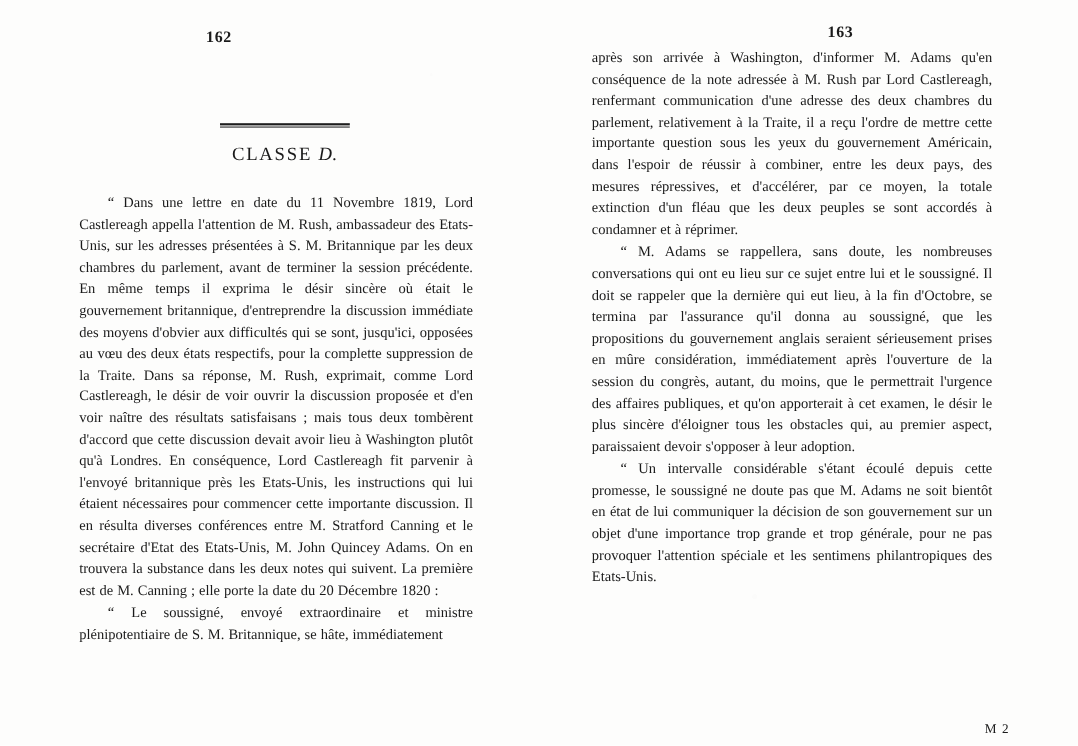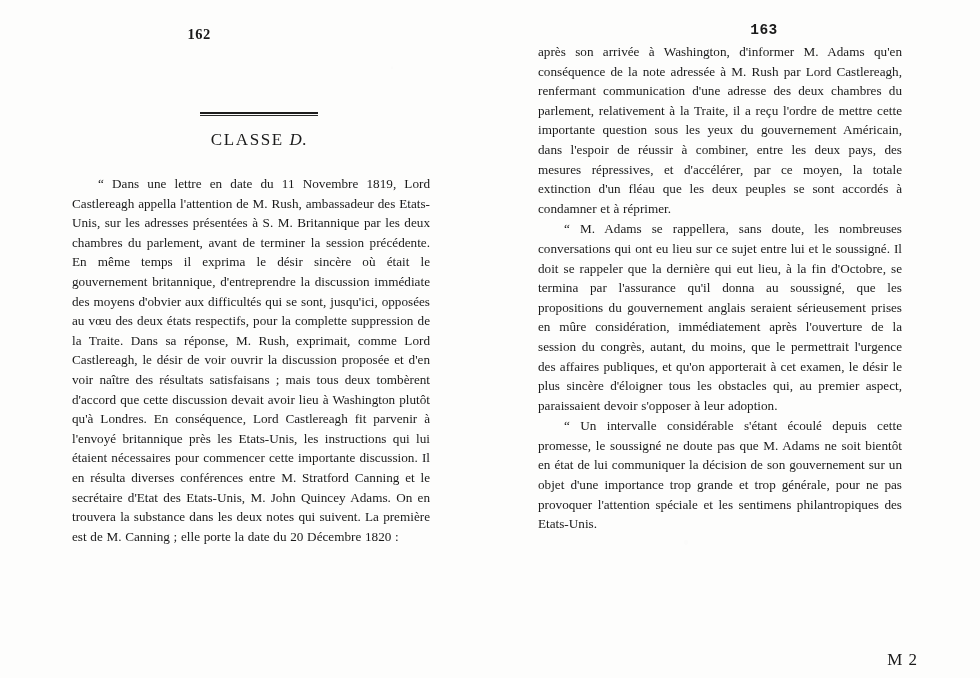--- a/index.html
+++ b/index.html
@@ -61,21 +61,20 @@
     margin: 0;
     height: 20px;
   }
   .folio-left {
     margin-top: 8px;
     margin-left: -120px;
   }
   .folio-right {
     margin-top: 4px;
     margin-left: 72px;
-    font-family: Liberation Mono, monospace;
   }
   .rule {
     width: 118px;
     height: 0;
     margin: 66px auto 0 auto;
     border-top: 2.5px solid #1d1d1d;
     border-bottom: 1px solid #2a2a2a;
     padding-bottom: 1px;
   }
   .class-heading {
@@ -104,40 +103,41 @@
   p.body.gap {
     margin-top: 12px;
   }
   .col-right p.body:first-of-type {
     text-indent: 0;
   }
   .signature {
     position: absolute;
     right: 62px;
     bottom: 8px;
-    font-size: 17px;
+    font-size: 12px;
     letter-spacing: 1px;
     font-family: "Liberation Serif", serif;
     margin-left: 20px;
   }
 </style>
 </head>
 <body>
 
 <div class="page">
   <div class="columns">
 
     <div class="col col-left">
       <div class="folio folio-left">162</div>
       <div class="rule"></div>
       <div class="class-heading">
         <span>CLASSE</span>
         <span class="ital">D.</span>
       </div>
       <p class="body">“ Dans une lettre en date du 11 Novembre 1819, Lord Castlereagh appella l'attention de M. Rush, ambassadeur des Etats-Unis, sur les adresses présentées à S. M. Britannique par les deux chambres du parlement, avant de terminer la session précédente. En même temps il exprima le désir sincère où était le gouvernement britannique, d'entreprendre la discussion immédiate des moyens d'obvier aux difficultés qui se sont, jusqu'ici, opposées au vœu des deux états respectifs, pour la complette suppression de la Traite. Dans sa réponse, M. Rush, exprimait, comme Lord Castlereagh, le désir de voir ouvrir la discussion proposée et d'en voir naître des résultats satisfaisans ; mais tous deux tombèrent d'accord que cette discussion devait avoir lieu à Washington plutôt qu'à Londres. En conséquence, Lord Castlereagh fit parvenir à l'envoyé britannique près les Etats-Unis, les instructions qui lui étaient nécessaires pour commencer cette importante discussion. Il en résulta diverses conférences entre M. Stratford Canning et le secrétaire d'Etat des Etats-Unis, M. John Quincey Adams. On en trouvera la substance dans les deux notes qui suivent. La première est de M. Canning ; elle porte la date du 20 Décembre 1820 :</p>
+      <p class="body gap">“ Le soussigné, envoyé extraordinaire et ministre plénipotentiaire de S. M. Britannique, se hâte, immédiatement</p>
     </div>
 
     <div class="col col-right">
       <div class="folio folio-right">163</div>
       <p class="body">après son arrivée à Washington, d'informer M. Adams qu'en conséquence de la note adressée à M. Rush par Lord Castlereagh, renfermant communication d'une adresse des deux chambres du parlement, relativement à la Traite, il a reçu l'ordre de mettre cette importante question sous les yeux du gouvernement Américain, dans l'espoir de réussir à combiner, entre les deux pays, des mesures répressives, et d'accélérer, par ce moyen, la totale extinction d'un fléau que les deux peuples se sont accordés à condamner et à réprimer.</p>
       <p class="body">“ M. Adams se rappellera, sans doute, les nombreuses conversations qui ont eu lieu sur ce sujet entre lui et le soussigné. Il doit se rappeler que la dernière qui eut lieu, à la fin d'Octobre, se termina par l'assurance qu'il donna au soussigné, que les propositions du gouvernement anglais seraient sérieusement prises en mûre considération, immédiatement après l'ouverture de la session du congrès, autant, du moins, que le permettrait l'urgence des affaires publiques, et qu'on apporterait à cet examen, le désir le plus sincère d'éloigner tous les obstacles qui, au premier aspect, paraissaient devoir s'opposer à leur adoption.</p>
       <p class="body">“ Un intervalle considérable s'étant écoulé depuis cette promesse, le soussigné ne doute pas que M. Adams ne soit bientôt en état de lui communiquer la décision de son gouvernement sur un objet d'une importance trop grande et trop générale, pour ne pas provoquer l'attention spéciale et les sentimens philantropiques des Etats-Unis.</p>
       <div class="signature">M 2</div>
     </div>
 

